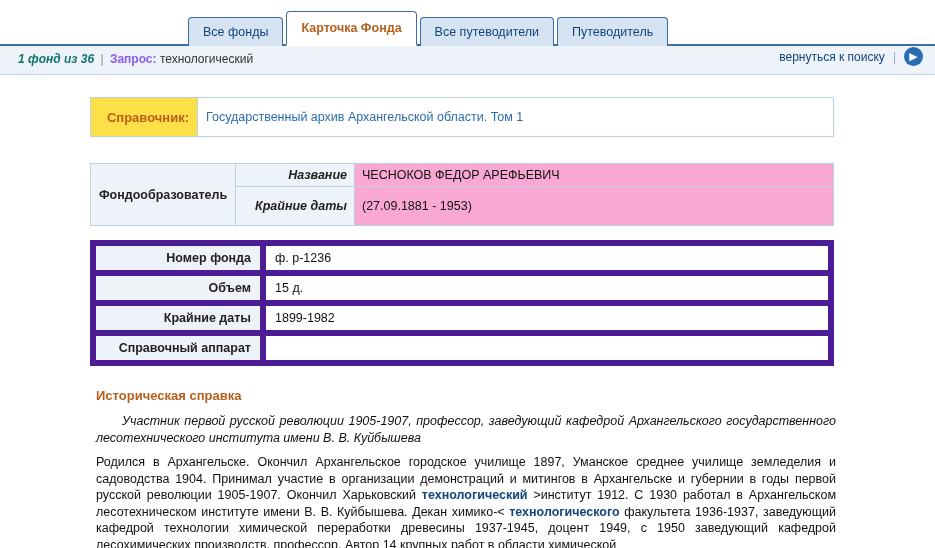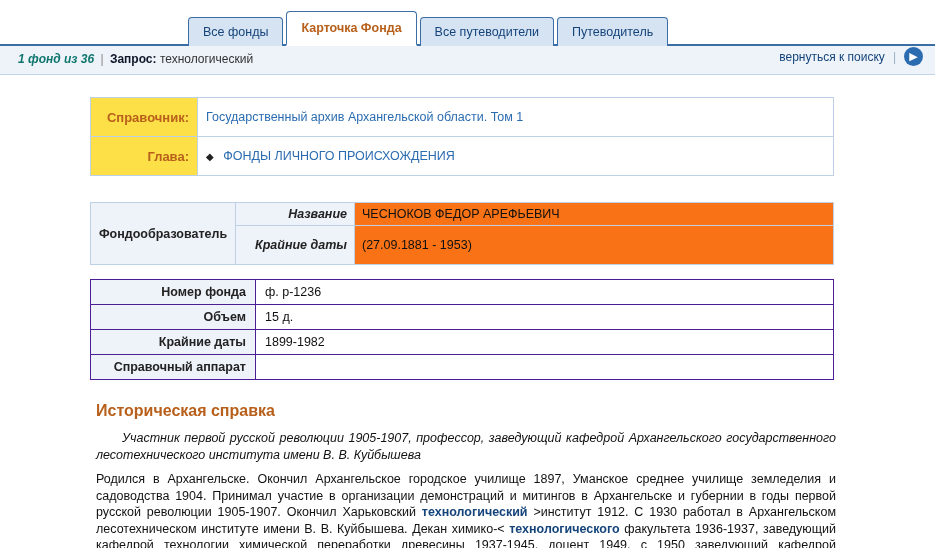--- a/index.html
+++ b/index.html
@@ -69,21 +69,21 @@
     left: 18px;
     top: 6px;
     white-space: nowrap;
   }
   .query-left .count {
     color: #0f766e;
     font-weight: bold;
     font-style: italic;
   }
   .query-left .sep { color: #888888; margin: 0 3px; }
-  .query-left .qlabel { font-weight: bold; color: #0f172a; }
+  .query-left .qlabel { font-weight: bold; color: #8b5cf6; }
   .query-left .qval { color: #333333; }
   .query-right {
     position: absolute;
     right: 12px;
     top: 1px;
     display: flex;
     align-items: center;
     gap: 8px;
     font-size: 12px;
   }
@@ -169,33 +169,33 @@
   .creator-table td.sublbl {
     width: 104px;
     text-align: right;
     background: #eef3fa;
     font-weight: bold;
     color: #222222;
     white-space: nowrap;
     font-style: italic;
   }
   .creator-table td.subval {
-    background: #f97316;
+    background: #f9a8d4;
     color: #111111;
   }
   .creator-table td.subval.tall { height: 30px; }
 
   
   .fund-table {
     margin: 14px 0 0 90px;
     width: 744px;
     border: 1px solid #8aa8cb;
   }
   .fund-table td {
-    border: 1px solid #4c1d95;
+    border: 6px solid #4c1d95;
     padding: 3px 9px;
     height: 18px;
     vertical-align: middle;
   }
   .fund-table td.lbl {
     width: 146px;
     text-align: right;
     background: #eef3fa;
     font-weight: bold;
     color: #222222;
@@ -206,21 +206,21 @@
     color: #111111;
   }
 
   
   .hist {
     margin: 22px 0 0 96px;
     width: 740px;
   }
   .hist h3 {
     margin: 0 0 10px 0;
-    font-size: 16px;
+    font-size: 13px;
     color: #b8601b;
     font-weight: bold;
   }
   .hist p {
     margin: 0 0 8px 0;
     font-size: 12.5px;
     line-height: 16.5px;
     color: #111111;
     text-align: justify;
   }
@@ -261,27 +261,20 @@
   <div class="content">
 
     <table class="block guide-table">
       <tbody>
           <tr>
         <td class="lbl">Справочник:</td>
         <td class="val">
           <a>Государственный архив Архангельской области. Том 1</a>
         </td>
       </tr>
-      <tr>
-        <td class="lbl">Глава:</td>
-        <td class="val">
-          <span class="bullet">◆</span>
-          <a>ФОНДЫ ЛИЧНОГО ПРОИСХОЖДЕНИЯ</a>
-        </td>
-      </tr>
     </tbody>
       </table>
 
     <table class="block creator-table">
       <tbody>
           <tr>
         <td class="rowhead" rowspan="2">Фондообразователь</td>
         <td class="sublbl">Название</td>
         <td class="subval">ЧЕСНОКОВ ФЕДОР АРЕФЬЕВИЧ</td>
       </tr>

